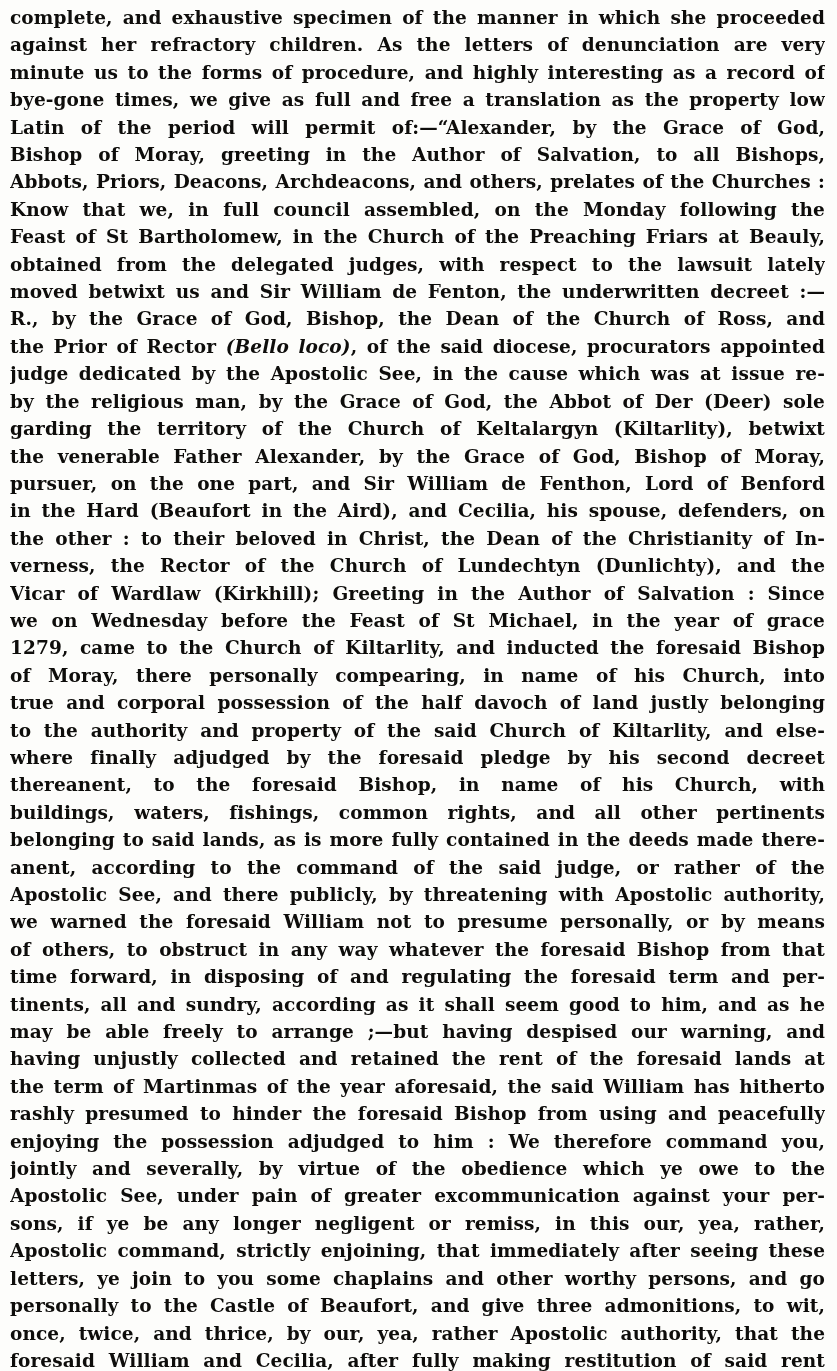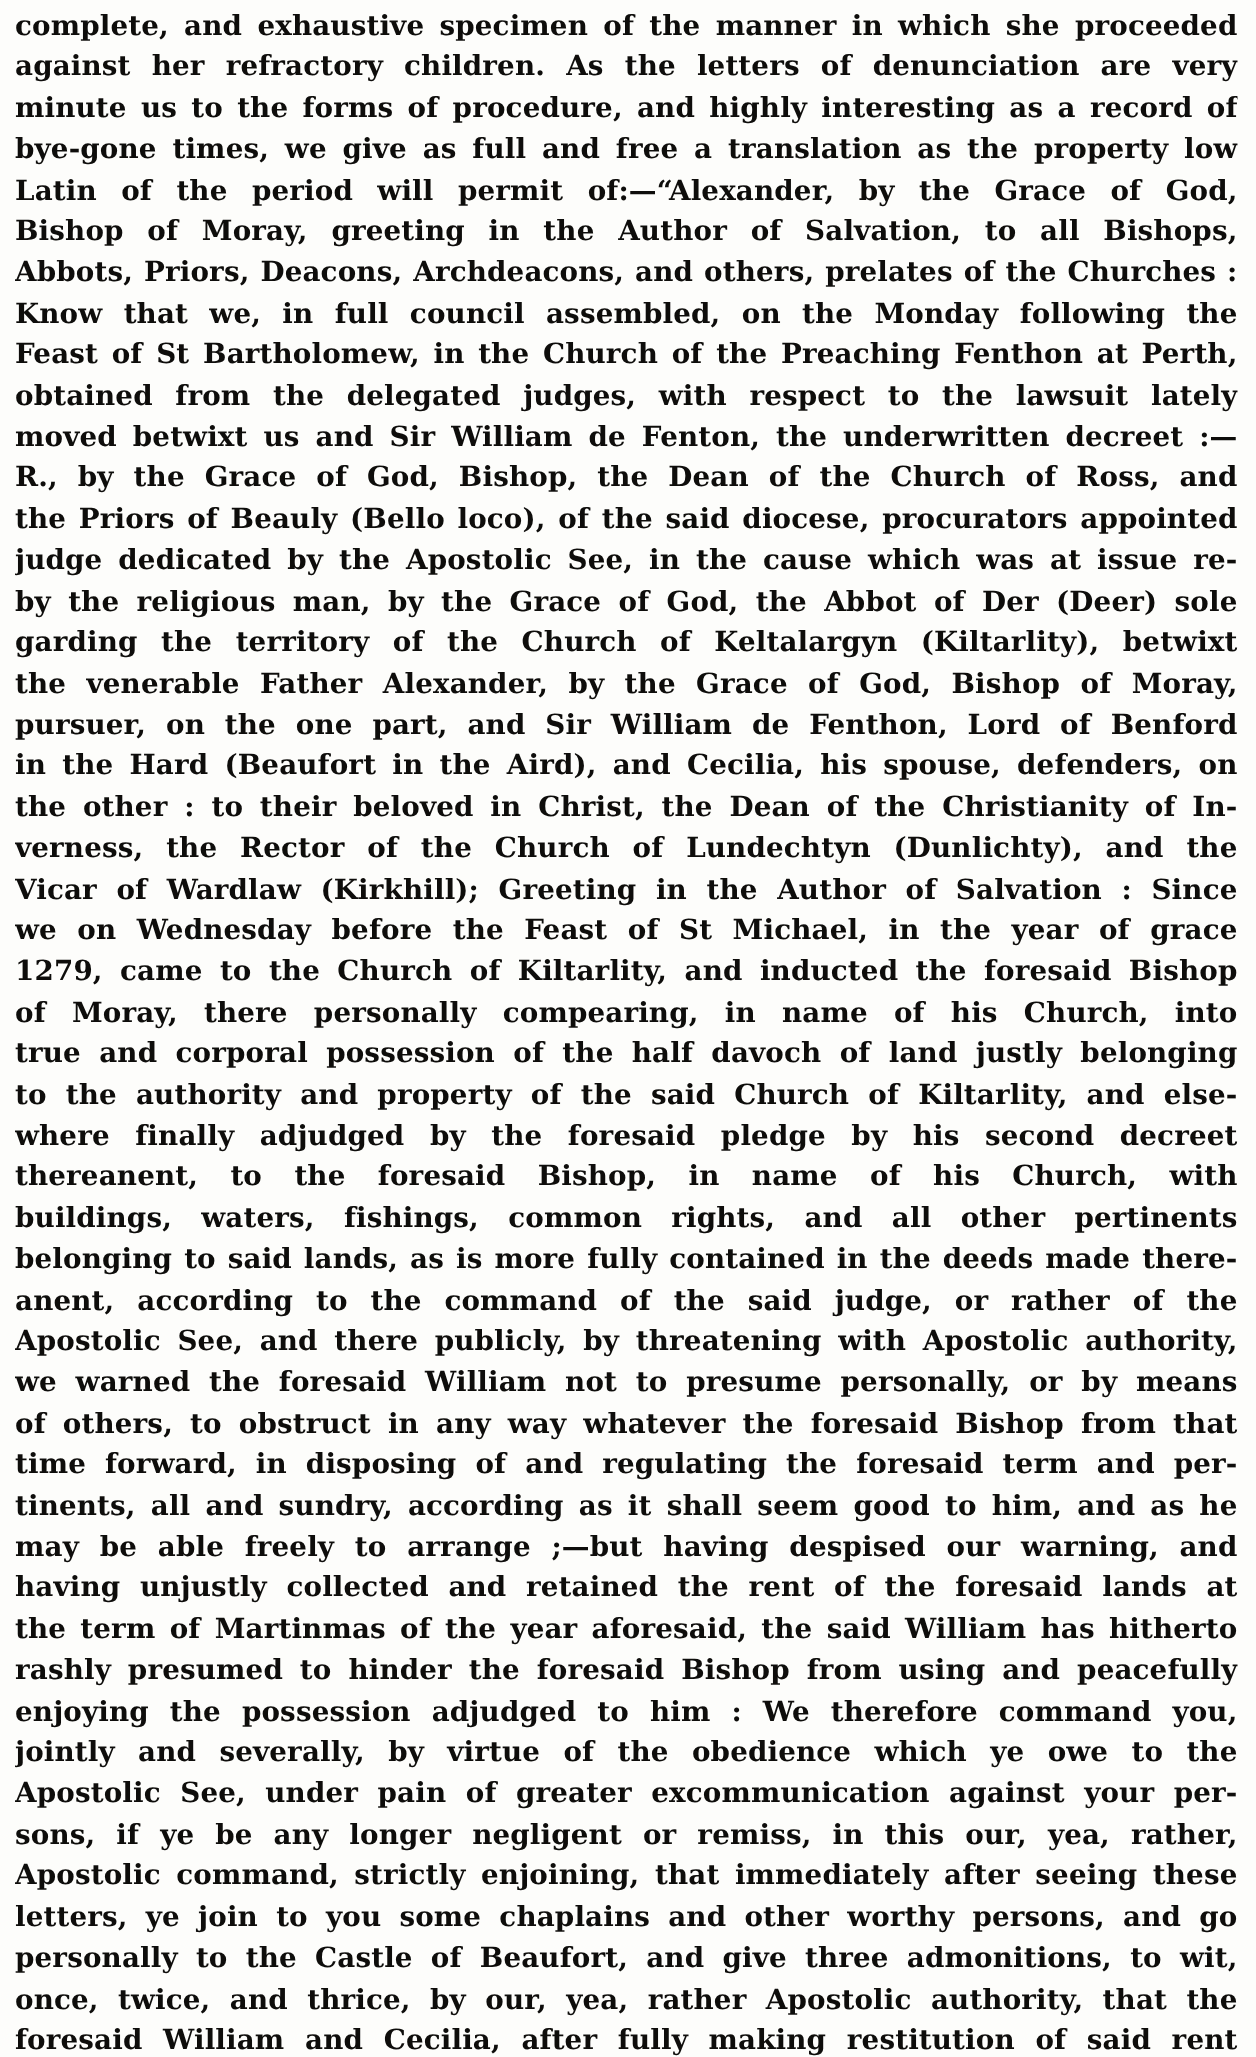--- a/index.html
+++ b/index.html
@@ -26,40 +26,41 @@
   .text-line {
     font-size: 18.5px;
     line-height: 27.42px;
     height: 27.42px;
     overflow: hidden;
     text-align: justify;
     text-align-last: justify;
     letter-spacing: 0.1px;
   }
   .italic {
+    font-style: italic;
   }
 </style>
 </head>
 <body>
 
 <main class="page">
   <div class="text-block" id="text-block">
       <div class="text-line">complete, and exhaustive specimen of the manner in which she proceeded</div>
       <div class="text-line">against her refractory children.  As the letters of denunciation are very</div>
       <div class="text-line">minute us to the forms of procedure, and highly interesting as a record of</div>
       <div class="text-line">bye-gone times, we give as full and free a translation as the property low</div>
       <div class="text-line">Latin of the period will permit of:—“Alexander, by the Grace of God,</div>
       <div class="text-line">Bishop of Moray, greeting in the Author of Salvation, to all Bishops,</div>
       <div class="text-line">Abbots, Priors, Deacons, Archdeacons, and others, prelates of the Churches :</div>
       <div class="text-line">Know that we, in full council assembled, on the Monday following the</div>
-      <div class="text-line">Feast of St Bartholomew, in the Church of the Preaching Fenthon at Perth,</div>
+      <div class="text-line">Feast of St Bartholomew, in the Church of the Preaching Friars at Beauly,</div>
       <div class="text-line">obtained from the delegated judges, with respect to the lawsuit lately</div>
       <div class="text-line">moved betwixt us and Sir William de Fenton, the underwritten decreet :—</div>
       <div class="text-line">R., by the Grace of God, Bishop, the Dean of the Church of Ross, and</div>
-      <div class="text-line"><span>the Priors of Beauly </span><span class="italic">(Bello loco)</span><span>, of the said diocese, procurators appointed</span></div>
+      <div class="text-line"><span>the Prior of Rector </span><span class="italic">(Bello loco)</span><span>, of the said diocese, procurators appointed</span></div>
       <div class="text-line">judge dedicated by the Apostolic See, in the cause which was at issue re-</div>
       <div class="text-line">by the religious man, by the Grace of God, the Abbot of Der (Deer) sole</div>
       <div class="text-line">garding the territory of the Church of Keltalargyn (Kiltarlity), betwixt</div>
       <div class="text-line">the venerable Father Alexander, by the Grace of God, Bishop of Moray,</div>
       <div class="text-line">pursuer, on the one part, and Sir William de Fenthon, Lord of Benford</div>
       <div class="text-line">in the Hard (Beaufort in the Aird), and Cecilia, his spouse, defenders, on</div>
       <div class="text-line">the other : to their beloved in Christ, the Dean of the Christianity of In-</div>
       <div class="text-line">verness, the Rector of the Church of Lundechtyn (Dunlichty), and the</div>
       <div class="text-line">Vicar of Wardlaw (Kirkhill); Greeting in the Author of Salvation : Since</div>
       <div class="text-line">we on Wednesday before the Feast of St Michael, in the year of grace</div>

